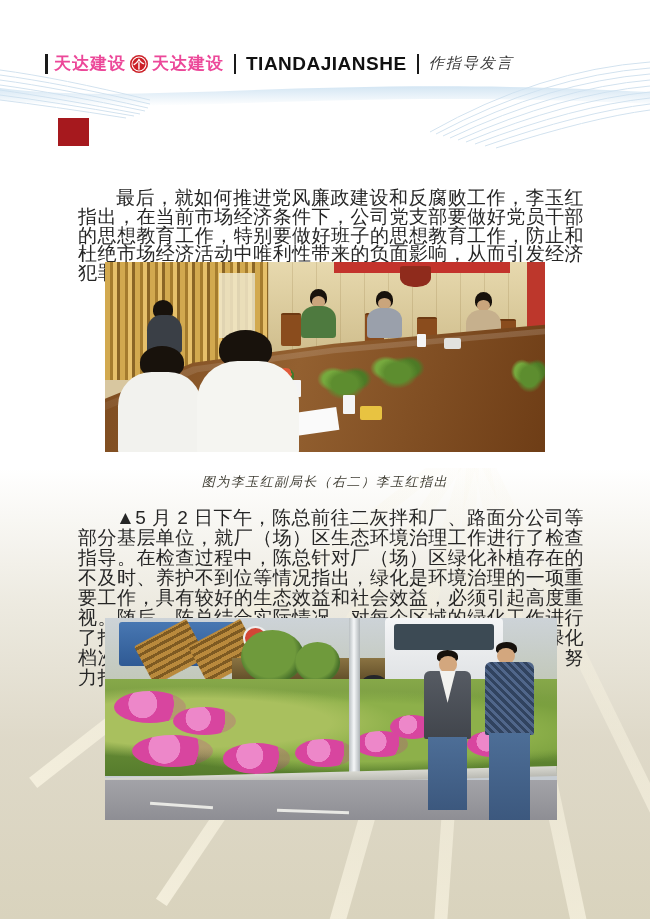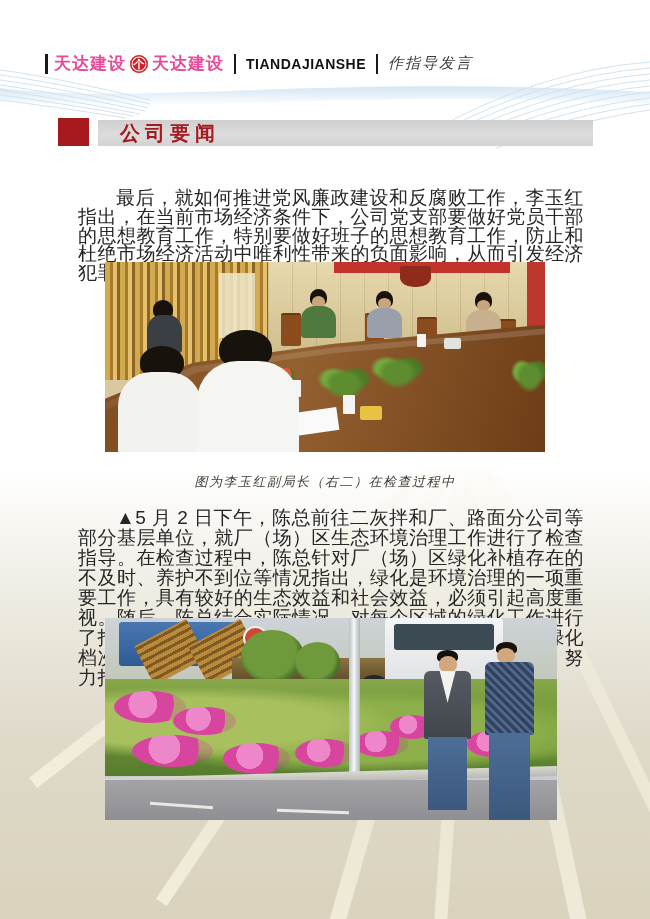--- a/index.html
+++ b/index.html
@@ -26,21 +26,21 @@
     display:flex;align-items:center;white-space:nowrap;
   }
   .masthead .vbar{width:3px;height:20px;background:#1a1a1a;margin-right:6px;}
   .masthead .vbar.thin{width:2px;margin:0 10px;}
   .brand,.bulletin{font-weight:bold;font-size:17px;color:#ec4899;letter-spacing:1px;}
   .logo-circle{
     width:18px;height:18px;border-radius:50%;background:#cc2128;
     color:#fff;font-size:11px;font-weight:bold;line-height:18px;text-align:center;
     margin:0 4px;box-shadow:0 0 0 1.5px #cc2128 inset,0 0 0 2.5px #fff inset;
   }
-  .brand-en{font-weight:bold;font-size:14px;color:#111;letter-spacing:.5px;}
+  .brand-en{font-weight:bold;font-size:19px;color:#111;letter-spacing:.5px;}
   .issue{font-family:"Liberation Serif","DejaVu Serif",serif;font-style:italic;font-size:15px;color:#3c3c3c;letter-spacing:2px;}
   
   .banner{position:absolute;top:118px;left:58px;right:57px;height:28px;display:flex;z-index:2;}
   .banner .red-block{width:31px;height:28px;background:#a6191e;}
   .banner .gray-bar{
     flex:1;height:26px;margin-top:2px;margin-left:9px;
     background:linear-gradient(#cfcfcf,#dcdcdc 55%,#d3d3d3);
     display:flex;align-items:center;
   }
   .banner .title{
@@ -174,23 +174,20 @@
     <span class="logo-circle">个</span>
     <span class="bulletin">天达建设</span>
     <span class="vbar thin"></span>
     <span class="brand-en">TIANDAJIANSHE</span>
     <span class="vbar thin"></span>
     <span class="issue">作指导发言</span>
   </div>
 
   <div class="banner">
     <div class="red-block"></div>
-    <div class="gray-bar">
-      <span class="title">公司要闻</span>
-    </div>
   </div>
 
   <p class="para para-1">最后，就如何推进党风廉政建设和反腐败工作，李玉红指出，在当前市场经济条件下，公司党支部要做好党员干部的思想教育工作，特别要做好班子的思想教育工作，防止和杜绝市场经济活动中唯利性带来的负面影响，从而引发经济犯罪，破坏积极向上的工作气氛，最终影响企业发展。</p>
 
   <div class="photo photo-1">
     <div class="p1-curtain"></div>
     <div class="p1-window"></div>
     <div class="p1-wall"></div>
     <div class="p1-banner-red"></div>
     <div class="p1-pillar-red"></div>
@@ -227,21 +224,21 @@
     <div class="p1-tissue" style="left:77%;top:40%;width:4%;height:6%;background:#e2e2de;"></div>
     <div class="p1-melon" style="left:39%;top:56%;width:4%;height:8%;"></div>
     <div class="p1-paper" style="left:43%;top:78%;width:10%;height:12%;"></div>
 
     <div class="p1-hair" style="left:8%;top:44%;width:10%;height:17%;"></div>
     <div class="p1-torso" style="left:3%;top:58%;width:19%;height:45%;background:#f2f2ee;"></div>
     <div class="p1-hair" style="left:26%;top:36%;width:12%;height:20%;"></div>
     <div class="p1-torso" style="left:21%;top:52%;width:23%;height:52%;background:#f5f5f1;"></div>
   </div>
 
-  <p class="caption caption-1">图为李玉红副局长（右二）在检查过程中</p>
+  <p class="caption caption-1">图为李玉红副局长（右二）李玉红指出</p>
 
   <p class="para para-2">▲5 月 2 日下午，陈总前往二灰拌和厂、路面分公司等部分基层单位，就厂（场）区生态环境治理工作进行了检查指导。在检查过程中，陈总针对厂（场）区绿化补植存在的不及时、养护不到位等情况指出，绿化是环境治理的一项重要工作，具有较好的生态效益和社会效益，必须引起高度重视。随后，陈总结合实际情况，对每个区域的绿化工作进行了指导，要求进一步扩大厂（场）区绿化覆盖面，提升绿化档次，认真做好绿化养护补植工作，全面提升绿化景观，努力打造绿色生态型企业。</p>
 
   <div class="photo photo-2">
     <div class="p2-sky"></div>
     <div class="p2-truck-blue"></div>
     <div class="p2-ramp" style="left:8%;top:6%;"></div>
     <div class="p2-ramp" style="left:20%;top:6%;"></div>
     <div class="p2-sign"></div>
     <div class="p2-trailer"></div>

